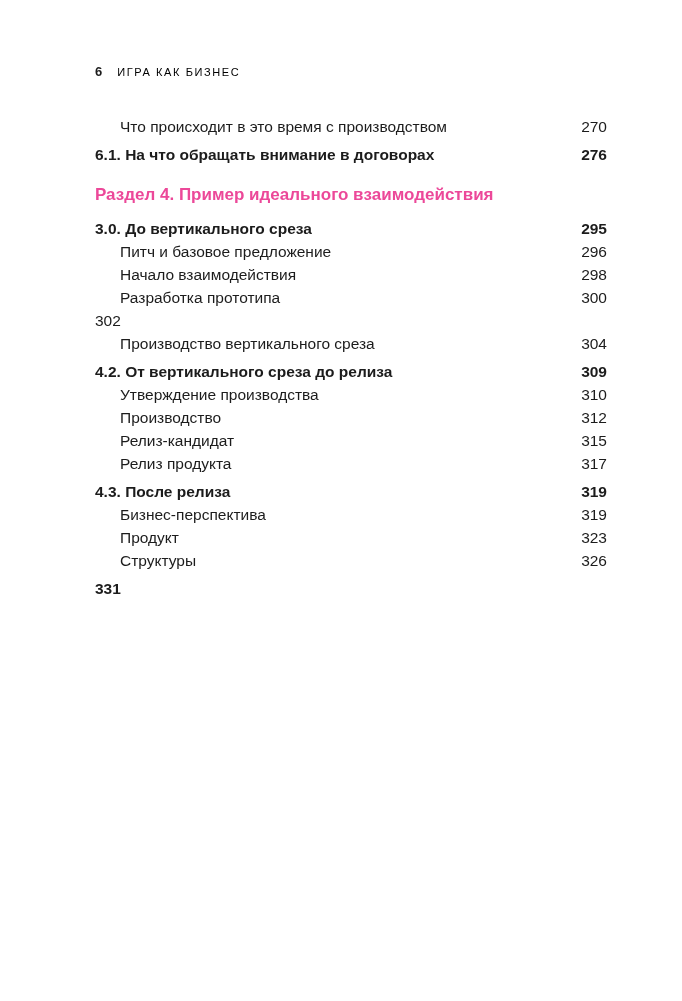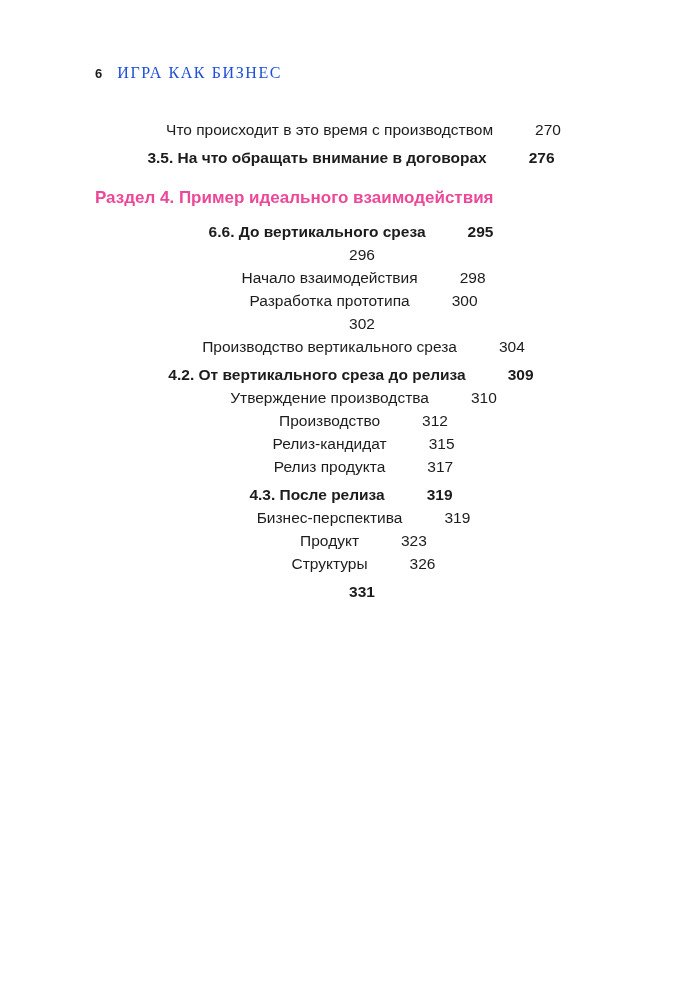--- a/index.html
+++ b/index.html
@@ -22,33 +22,32 @@
     align-items: baseline;
     gap: 15px;
     margin-bottom: 36px;
   }
   .running-header .page-number {
     font-size: 13px;
     font-weight: 700;
     color: #1c1c1c;
   }
   .running-header .running-title {
-    font-size: 16px;
+    font-size: 11px;
     font-weight: 400;
     letter-spacing: 1.6px;
-    color: #1d4ed8;
+    color: #000000;
     text-transform: uppercase;
-    font-family: Liberation Serif, serif;
   }
   .toc {
     width: 100%;
   }
   .toc-row {
     display: flex;
-    justify-content: center;
+    justify-content: space-between;
     align-items: baseline;
     font-size: 15.5px;
     line-height: 23px;
     color: #1c1c1c;
   }
   .toc-row .toc-label {
     padding-right: 20px;
   }
   .toc-row.sub .toc-label {
     padding-left: 25px;
@@ -59,21 +58,20 @@
   }
   .toc-row.top {
     margin-top: 5px;
     font-weight: 700;
   }
   .toc-row.top .toc-page {
     font-weight: 700;
   }
   .toc-page {
     white-space: nowrap;
-    margin-left: 22px;
   }
   .toc-section {
     font-size: 17px;
     font-weight: 700;
     line-height: 24px;
     color: #ec4899;
     margin: 17px 0 10px 0;
   }
 </style>
 </head>
@@ -83,29 +81,30 @@
   <header class="running-header">
     <span class="page-number">6</span>
     <span class="running-title">ИГРА КАК БИЗНЕС</span>
   </header>
   <main class="toc" id="toc">
       <div class="toc-row sub">
         <span class="toc-label">Что происходит в это время с производством</span>
         <span class="toc-page">270</span>
       </div>
       <div class="toc-row top">
-        <span class="toc-label">3.5. На что обращать внимание в договорах</span>
+        <span class="toc-label">6.1. На что обращать внимание в договорах</span>
         <span class="toc-page">276</span>
       </div>
       <div class="toc-section">Раздел 4. Пример идеального взаимодействия</div>
       <div class="toc-row top">
-        <span class="toc-label">6.6. До вертикального среза</span>
+        <span class="toc-label">3.0. До вертикального среза</span>
         <span class="toc-page">295</span>
       </div>
       <div class="toc-row sub">
+        <span class="toc-label">Питч и базовое предложение</span>
         <span class="toc-page">296</span>
       </div>
       <div class="toc-row sub">
         <span class="toc-label">Начало взаимодействия</span>
         <span class="toc-page">298</span>
       </div>
       <div class="toc-row sub">
         <span class="toc-label">Разработка прототипа</span>
         <span class="toc-page">300</span>
       </div>

